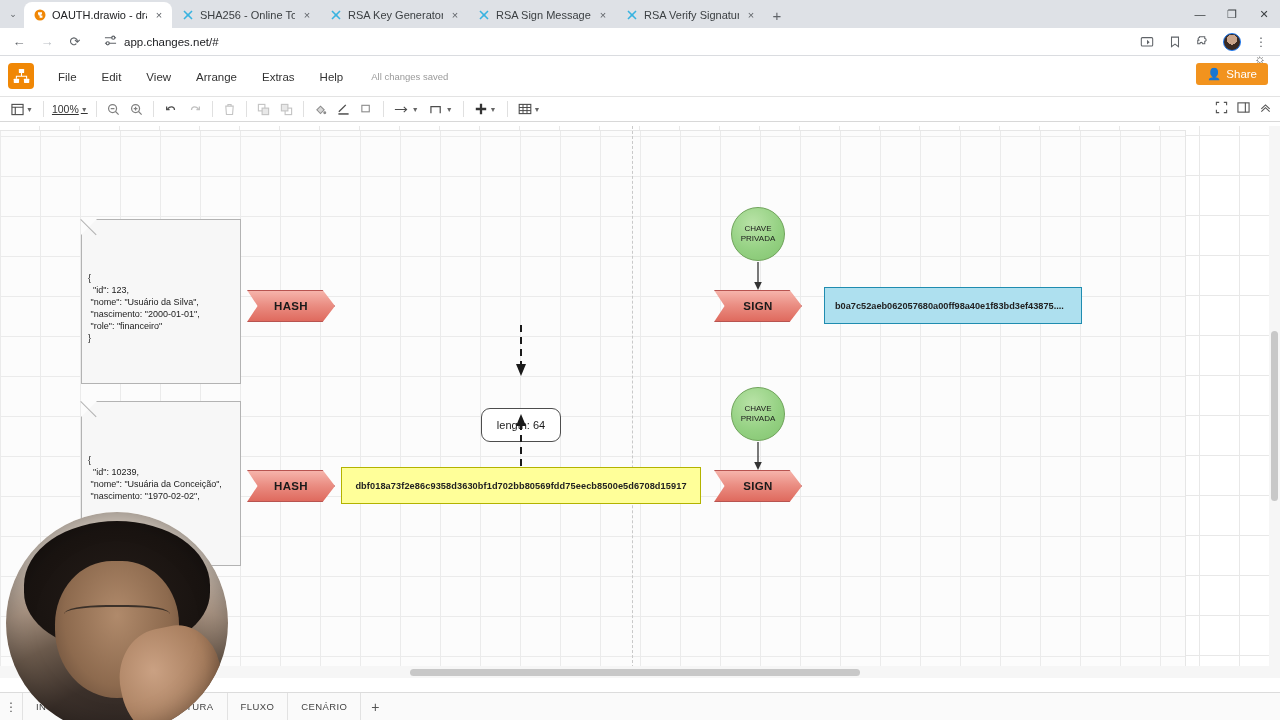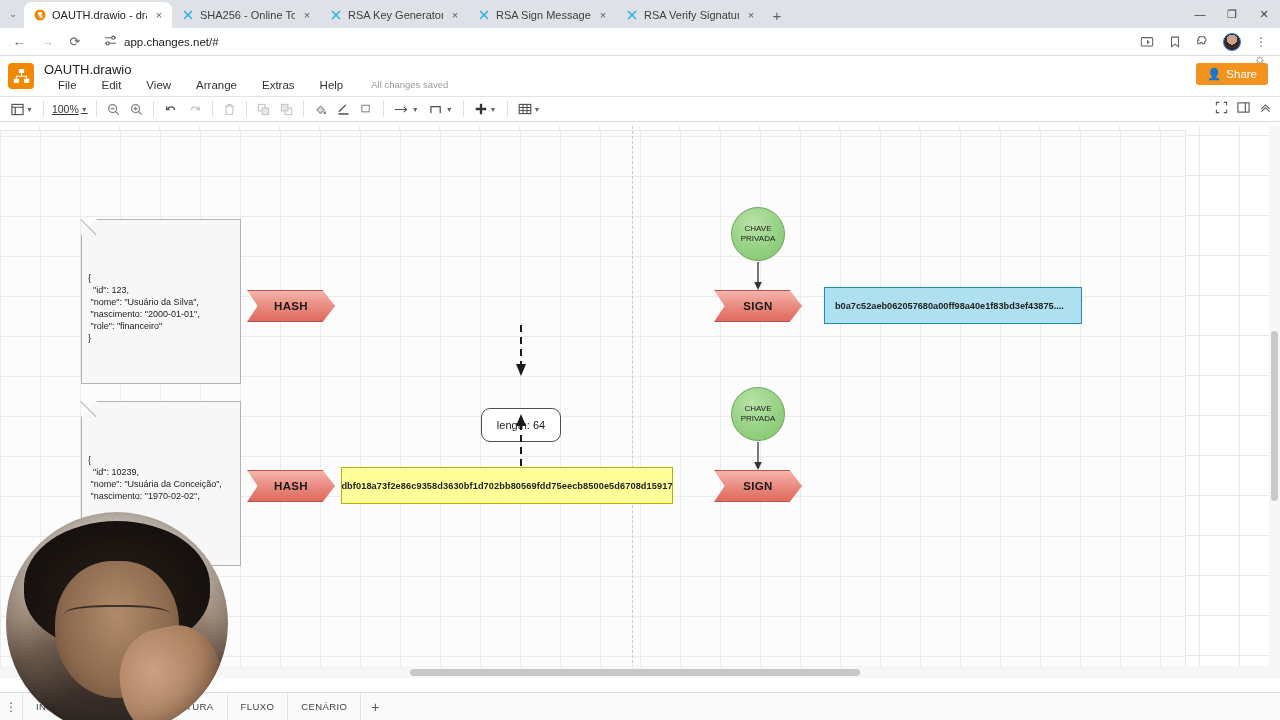--- a/index.html
+++ b/index.html
@@ -369,21 +369,20 @@
   <div class="app-header">
     <div class="applogo">
       <svg width="17" height="17" viewBox="0 0 18 18">
         <rect x="6.2" y="1" width="5.6" height="4.4" rx="0.6" fill="#fff"></rect>
         <rect x="0.8" y="11.4" width="5.6" height="4.4" rx="0.6" fill="#fff"></rect>
         <rect x="11.6" y="11.4" width="5.6" height="4.4" rx="0.6" fill="#fff"></rect>
         <path d="M9 5.4v3.3M9 8.7H3.6v2.7M9 8.7h5.4v2.7" stroke="#fff" stroke-width="1.15" fill="none"></path>
       </svg>
     </div>
     <div class="title-block">
-      <div class="doc-title">OAUTH.drawio</div>
       <div class="menubar">
         <span class="mi">File</span>
         <span class="mi">Edit</span>
         <span class="mi">View</span>
         <span class="mi">Arrange</span>
         <span class="mi">Extras</span>
         <span class="mi">Help</span>
         <span class="saved">All changes saved</span>
       </div>
     </div>
@@ -550,21 +549,21 @@
       <path d="M758,136 L758,158" stroke="#333" stroke-width="1.3" fill="none"></path>
       <path d="M754.2,156 L758,164 L761.8,156 Z" fill="#333"></path>
     </svg>
 
     <div class="shape arrowshape" style="left:714px; top:164px; width:88px; height:32px;">SIGN</div>
 
     <div class="shape sigbox" style="left:824px; top:161px; width:258px; height:37px;">b0a7c52aeb062057680a00ff98a40e1f83bd3ef43875....</div>
 
     <div class="shape arrowshape" style="left:247px; top:344px; width:88px; height:32px;">HASH</div>
 
-    <div class="shape hashbox" style="left:341px; top:341px; width:332px; height:37px;text-align:right;">dbf018a73f2e86c9358d3630bf1d702bb80569fdd75eecb8500e5d6708d15917</div>
+    <div class="shape hashbox" style="left:341px; top:341px; width:360px; height:37px;text-align:right;">dbf018a73f2e86c9358d3630bf1d702bb80569fdd75eecb8500e5d6708d15917</div>
 
     <div class="shape keycircle" style="left:731px; top:261px; width:54px; height:54px;">
       <span>CHAVE</span>
       <span>PRIVADA</span>
     </div>
 
     <svg class="edge" style="left:0; top:0; width:1280px; height:552px;">
       <path d="M758,316 L758,338" stroke="#333" stroke-width="1.3" fill="none"></path>
       <path d="M754.2,336 L758,344 L761.8,336 Z" fill="#333"></path>
     </svg>

